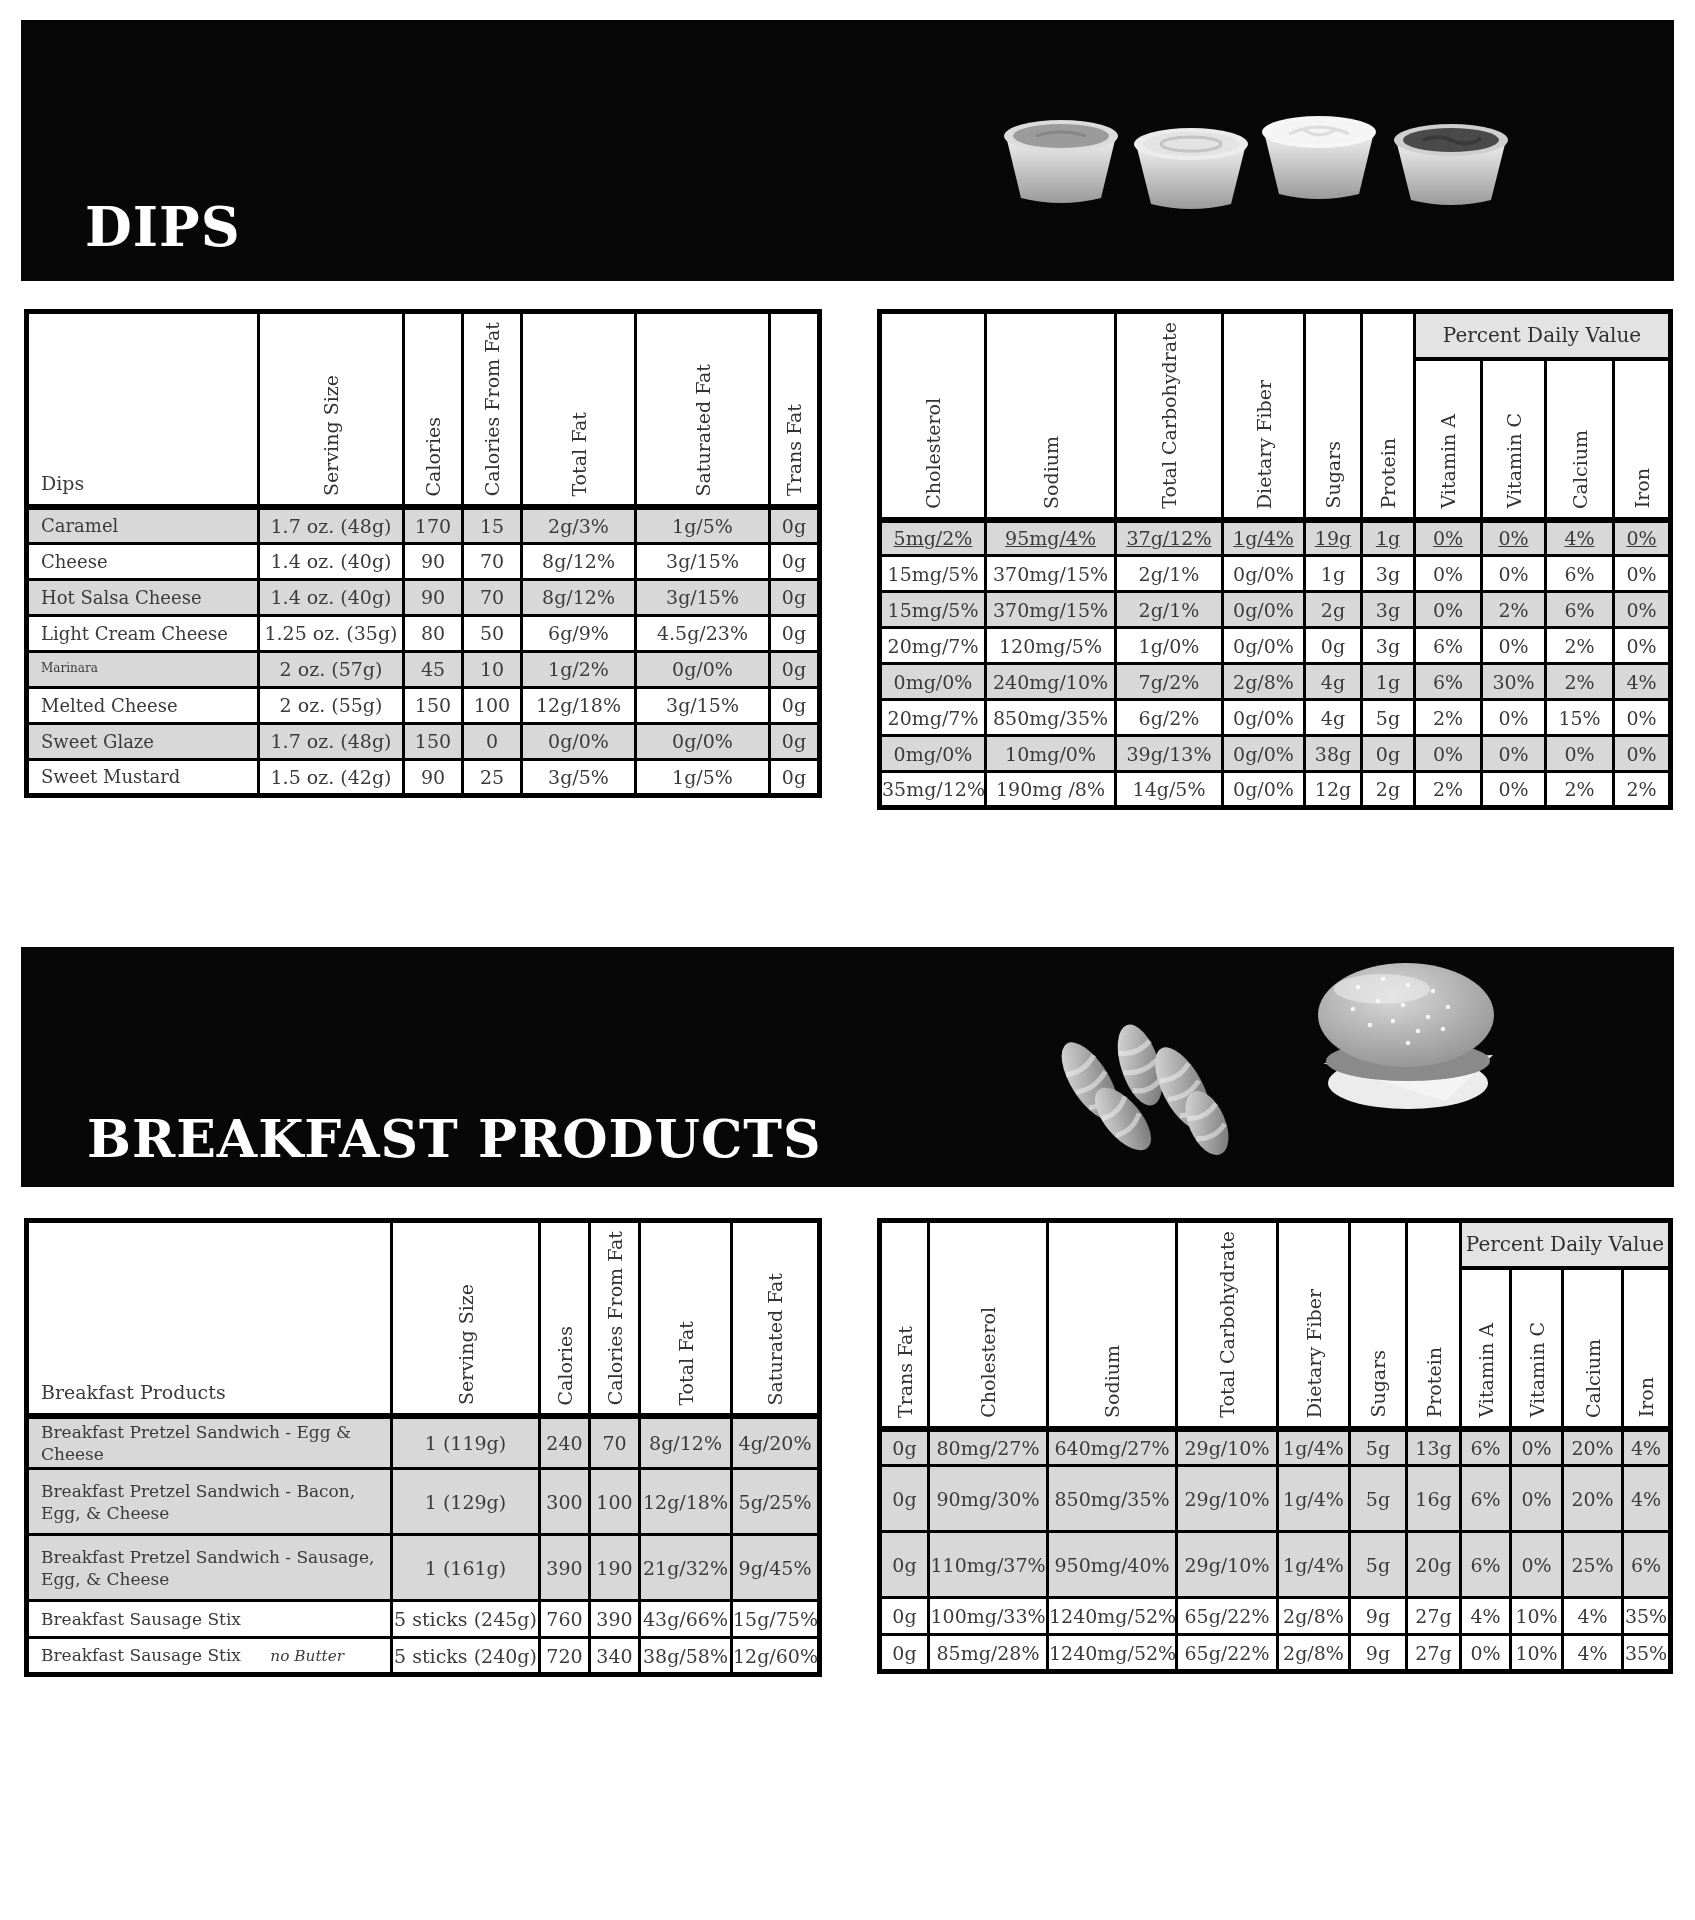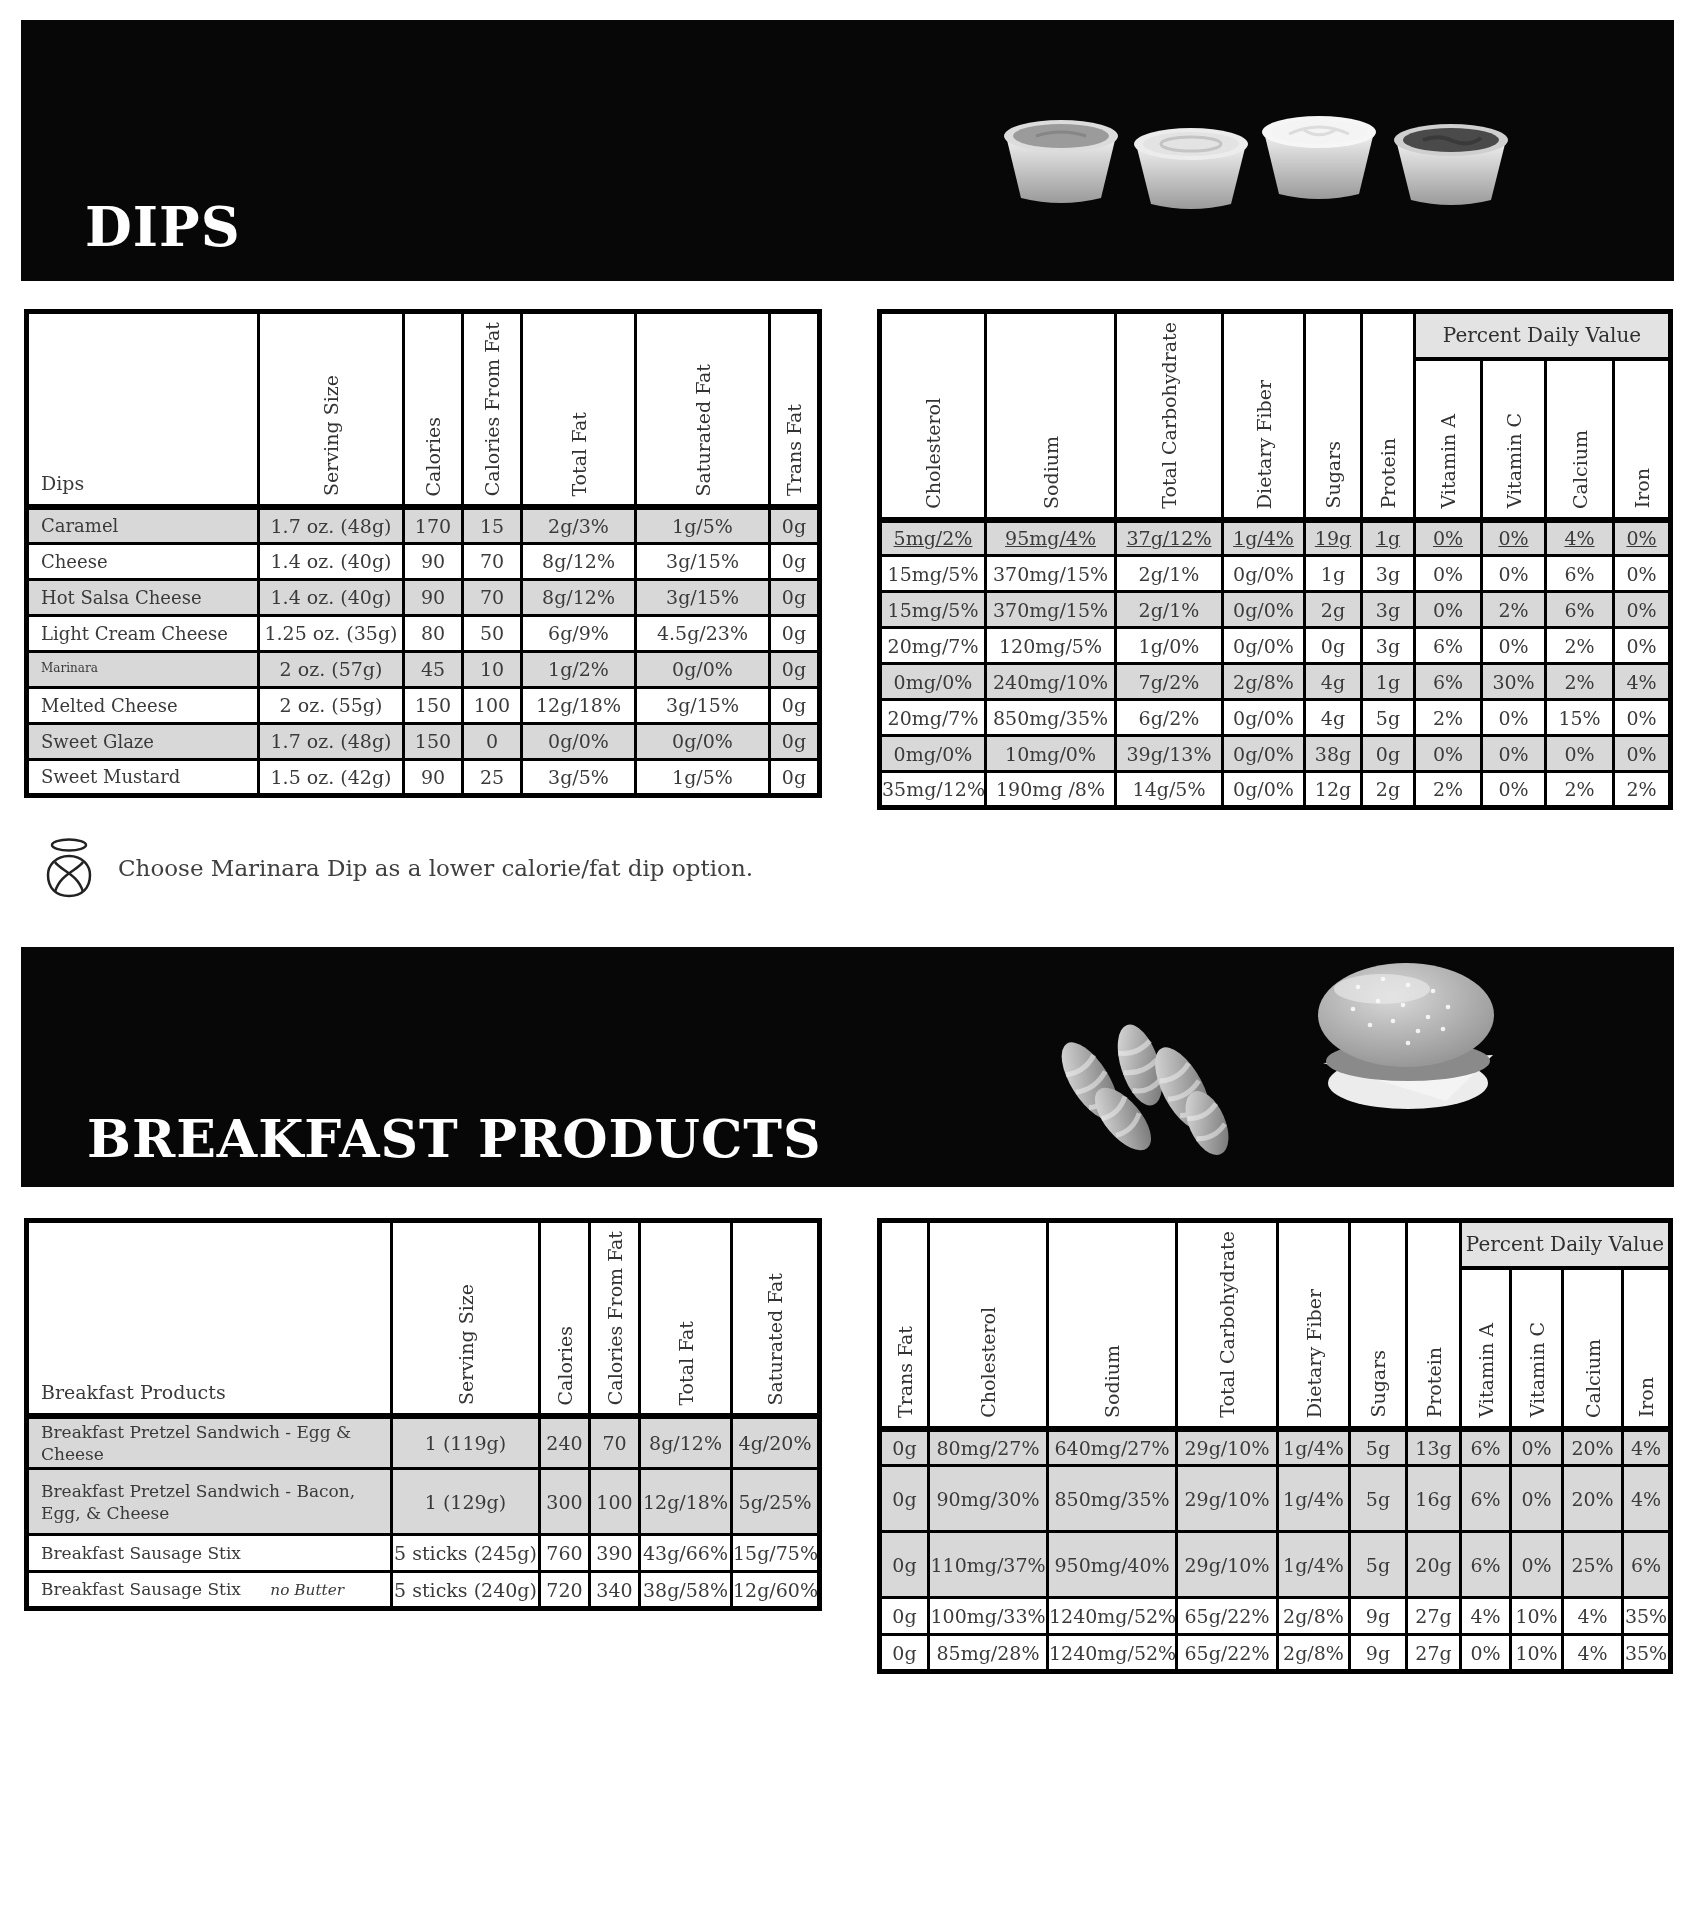--- a/index.html
+++ b/index.html
@@ -78,28 +78,20 @@
       </g>
       <g transform="translate(390,8)">
         <path d="M5 30 L20 90 Q60 100 100 90 L115 30 Z" fill="url(#g-cup)"></path>
         <ellipse cx="60" cy="30" rx="57" ry="16" fill="#cfcfcf"></ellipse>
         <ellipse cx="60" cy="30" rx="48" ry="12" fill="#4a4a4a"></ellipse>
         <path d="M32 30 Q48 24 62 31 Q78 37 90 28" stroke="#3a3a3a" stroke-width="4" fill="none"></path>
       </g>
     </svg>
   </div>
 
-  <div class="note-row" style="left:42px; top:836px;">
-    <svg width="54" height="64" viewBox="0 0 54 64">
-      <ellipse cx="27" cy="9" rx="17" ry="5.5" fill="none" stroke="#222" stroke-width="2.5"></ellipse>
-      <path d="M27 20 C13 20 6 30 6 39 C6 52 14 60 27 60 C40 60 48 52 48 39 C48 30 41 20 27 20 Z" fill="#ffffff" stroke="#222" stroke-width="2.5"></path>
-      <path d="M13 56 C18 38 36 34 41 26 M41 56 C36 38 18 34 13 26" fill="none" stroke="#222" stroke-width="2.5"></path>
-    </svg>
-    <span class="note-text">Choose Marinara Dip as a lower calorie/fat dip option.</span>
-  </div>
 
   <div class="banner" style="left:21px; top:947px; width:1653px; height:240px;">
     <span class="banner-title" style="left:66px; bottom:18px; font-size:52px;">BREAKFAST PRODUCTS</span>
     <svg class="banner-img" style="left:1024px; top:76px;" width="240" height="134" viewBox="0 0 240 134">
       <defs>
         <linearGradient id="g-sau" x1="0" y1="0" x2="1" y2="1">
           <stop offset="0" stop-color="#e3e3e3"></stop>
             <stop offset="1" stop-color="#6a6a6a"></stop>
         </linearGradient>
       </defs>
@@ -409,20 +401,28 @@
           <td>4g/20%</td>
         </tr>
         <tr class="shaded" style="height: 66px;">
           <td class="name-cell" style="font-size: 17px;"><span>Breakfast Pretzel Sandwich - Bacon, Egg, &amp; Cheese</span></td>
           <td>1 (129g)</td>
           <td>300</td>
           <td>100</td>
           <td>12g/18%</td>
           <td>5g/25%</td>
         </tr>
+        <tr class="shaded" style="height: 66px;">
+          <td class="name-cell" style="font-size: 17px;"><span>Breakfast Pretzel Sandwich - Sausage, Egg, &amp; Cheese</span></td>
+          <td>1 (161g)</td>
+          <td>390</td>
+          <td>190</td>
+          <td>21g/32%</td>
+          <td>9g/45%</td>
+        </tr>
         <tr style="height: 37px;">
           <td class="name-cell" style="font-size: 17px;"><span>Breakfast Sausage Stix</span></td>
           <td>5 sticks (245g)</td>
           <td>760</td>
           <td>390</td>
           <td>43g/66%</td>
           <td>15g/75%</td>
         </tr>
         <tr style="height: 37px;">
           <td class="name-cell" style="font-size: 17px;"><span>Breakfast Sausage Stix</span> <i>no Butter</i></td>

